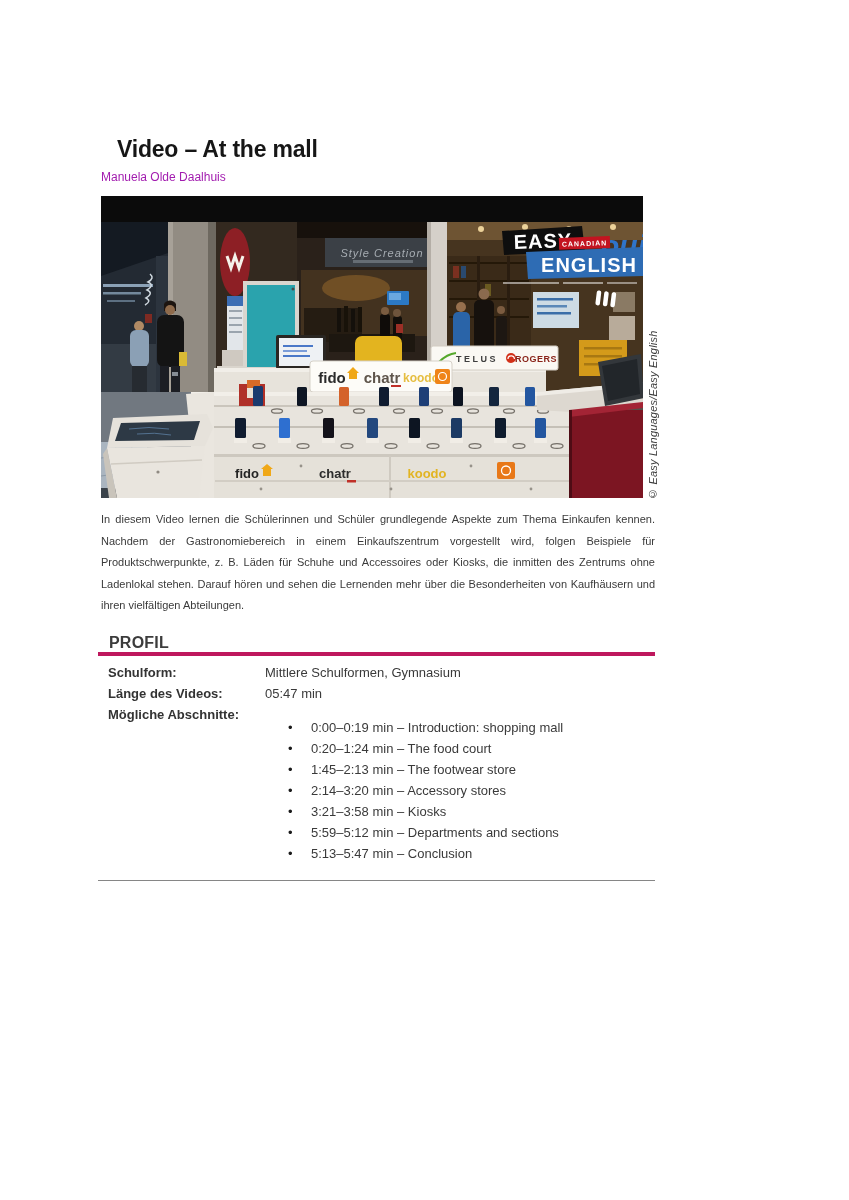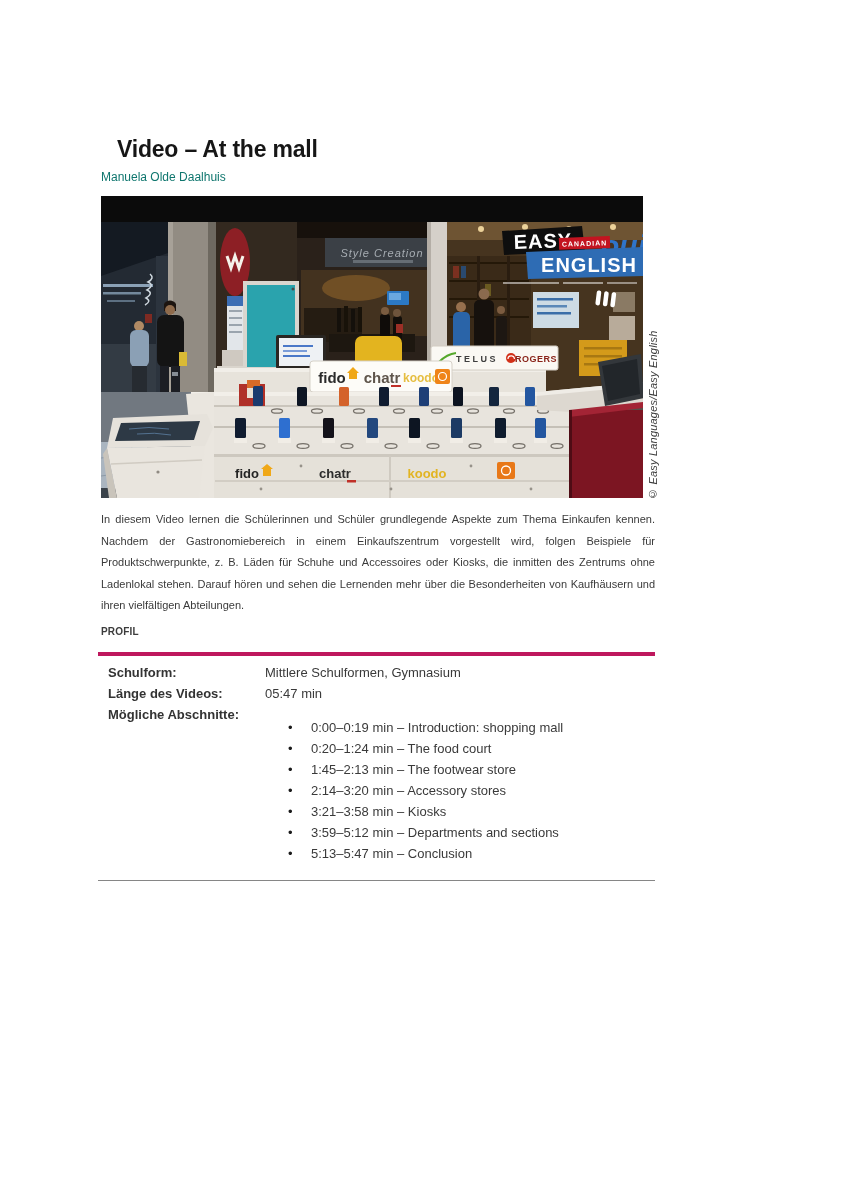--- a/index.html
+++ b/index.html
@@ -1,26 +1,26 @@
 <!DOCTYPE html>
 <html><head>
 <meta charset="utf-8">
 <style>
   html,body{margin:0;padding:0}
   body{width:849px;height:1200px;background:#ffffff;font-family:"Liberation Sans",sans-serif;color:#3a3a3a;position:relative;overflow:hidden}
   .page{position:absolute;inset:0}
   .title{position:absolute;left:101px;top:120px;margin:16px;font-size:23px;font-weight:700;color:#161616;letter-spacing:-0.2px}
-  .author{position:absolute;left:101px;top:170px;font-size:12px;color:#0f766e}
+  .author{position:absolute;left:101px;top:170px;font-size:12px;color:#a21caf}
   .photo{position:absolute;left:101px;top:196px;width:542px;height:302px;margin:0;line-height:0}
   .photo svg{display:block}
   .photo text{font-family:"Liberation Sans",sans-serif}
   .credit{position:absolute;left:647px;top:326px;height:174px;font-size:11px;font-style:italic;color:#3d3d3d;
           writing-mode:vertical-rl;transform:rotate(180deg);letter-spacing:0.2px;white-space:nowrap}
   .intro{position:absolute;left:101px;top:509px;width:554px;margin:0;font-size:11px;line-height:21.5px;text-align:justify;color:#3a3a3a}
-  .profil{position:absolute;left:101px;top:626px;margin:0;font-size:10px;font-weight:700;color:#3c3c3c;letter-spacing:0.2px}
+  .profil{position:absolute;left:101px;top:626px;margin:8px;font-size:16px;font-weight:700;color:#3c3c3c;letter-spacing:0.2px}
   .ptable{position:absolute;left:98px;top:652px;width:557px;border-top:4px solid #be185d;border-bottom:1.5px solid #868686;padding:6px 0 3px 0}
   .prow{display:grid;grid-template-columns:160px 1fr}
   .plabel{padding-left:10px;font-weight:700;font-size:13px;line-height:21px;color:#333333}
   .pvalue{padding-left:7px;font-size:13px;line-height:21px;color:#3a3a3a}
   .segments{list-style:none;margin:13px;padding:0}
   .segments li{position:relative;padding-left:40px;font-size:13px;line-height:21px;color:#3a3a3a}
   .segments li::before{content:"•";position:absolute;left:17px;top:0;color:#1a1a1a}
 </style>
 </head>
 <body>
@@ -326,19 +326,19 @@
       <div class="pvalue">05:47 min</div>
     </div>
     <div class="prow">
       <div class="plabel">Mögliche Abschnitte:</div>
       <ul class="segments">
         <li>0:00–0:19 min – Introduction: shopping mall</li>
         <li>0:20–1:24 min – The food court</li>
         <li>1:45–2:13 min – The footwear store</li>
         <li>2:14–3:20 min – Accessory stores</li>
         <li>3:21–3:58 min – Kiosks</li>
-        <li>3:59–5:12 min – Departments and sections</li>
+        <li>5:59–5:12 min – Departments and sections</li>
         <li>5:13–5:47 min – Conclusion</li>
       </ul>
     </div>
   </div>
 
 </div>
 
 </body></html>

